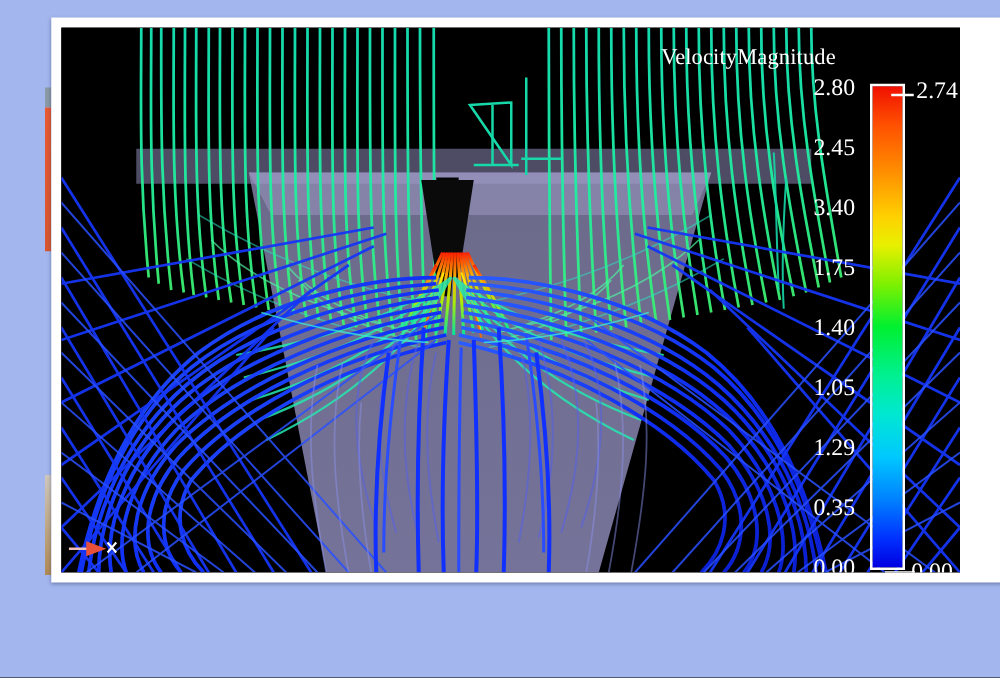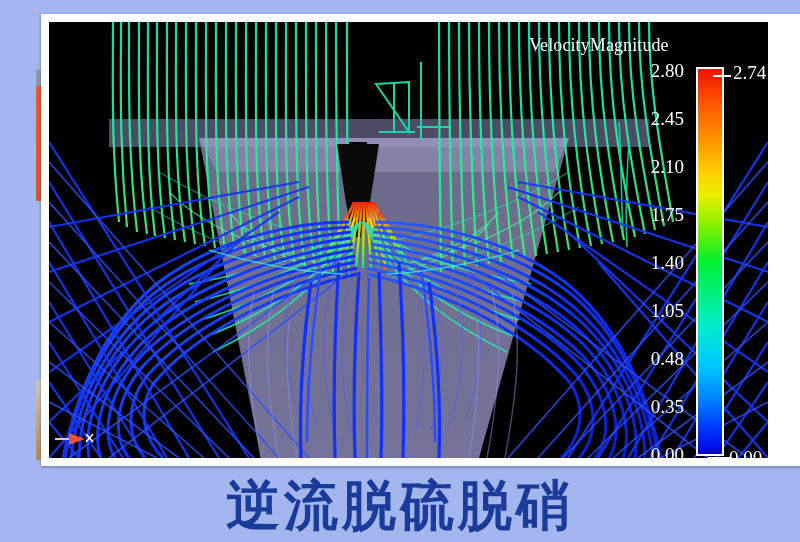--- a/index.html
+++ b/index.html
@@ -345,25 +345,25 @@
           </g>
         </g>
       </svg>
 
       
       <div class="legend-title" style="left:480px;top:13px;">VelocityMagnitude</div>
 
       <div class="legend-ticks" style="left:549px;top:38px;">
         <span style="top:0px;margin-left:20px;">2.80</span>
         <span style="top:48px;">2.45</span>
-        <span style="top:96px;">2.10</span>
+        <span style="top:96px;">3.40</span>
         <span style="top:144px;padding-left:38px;">1.75</span>
         <span style="top:192px;">1.40</span>
         <span style="top:240px;text-align:center;">1.05</span>
-        <span style="top:288px;">0.48</span>
+        <span style="top:288px;">1.29</span>
         <span style="top:336px;">0.35</span>
         <span style="top:384px;">0.00</span>
       </div>
 
       <div class="legend-bar" style="left:647px;top:45px;"></div>
       <div class="legend-tickmark top" style="left:664px;top:53px;"></div>
       <div class="legend-tickmark bot" style="left:659px;top:435px;"></div>
       <div class="legend-note top" style="left:684px;top:40px;">2.74</div>
       <div class="legend-note bot" style="left:680px;top:425px;">0.00</div>
 
@@ -375,15 +375,14 @@
           <g stroke="#ffffff" stroke-width="1.6">
             <line x1="31" y1="6" x2="38" y2="14"></line>
             <line x1="38" y1="6" x2="31" y2="14"></line>
           </g>
         </svg>
       </div>
 
     </div>
   </div>
 
-  <div class="caption">逆流脱硫脱硝</div>
 
 </div>
 
 </body></html>

